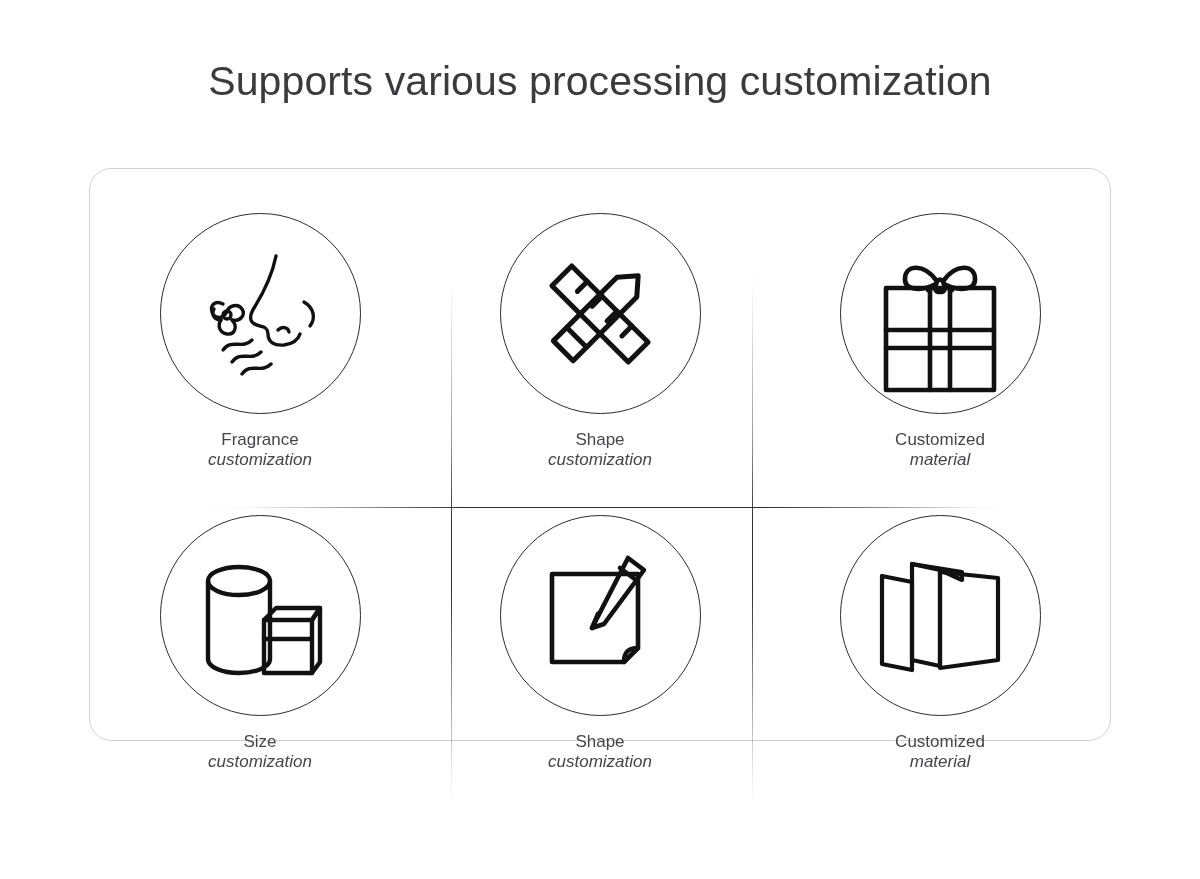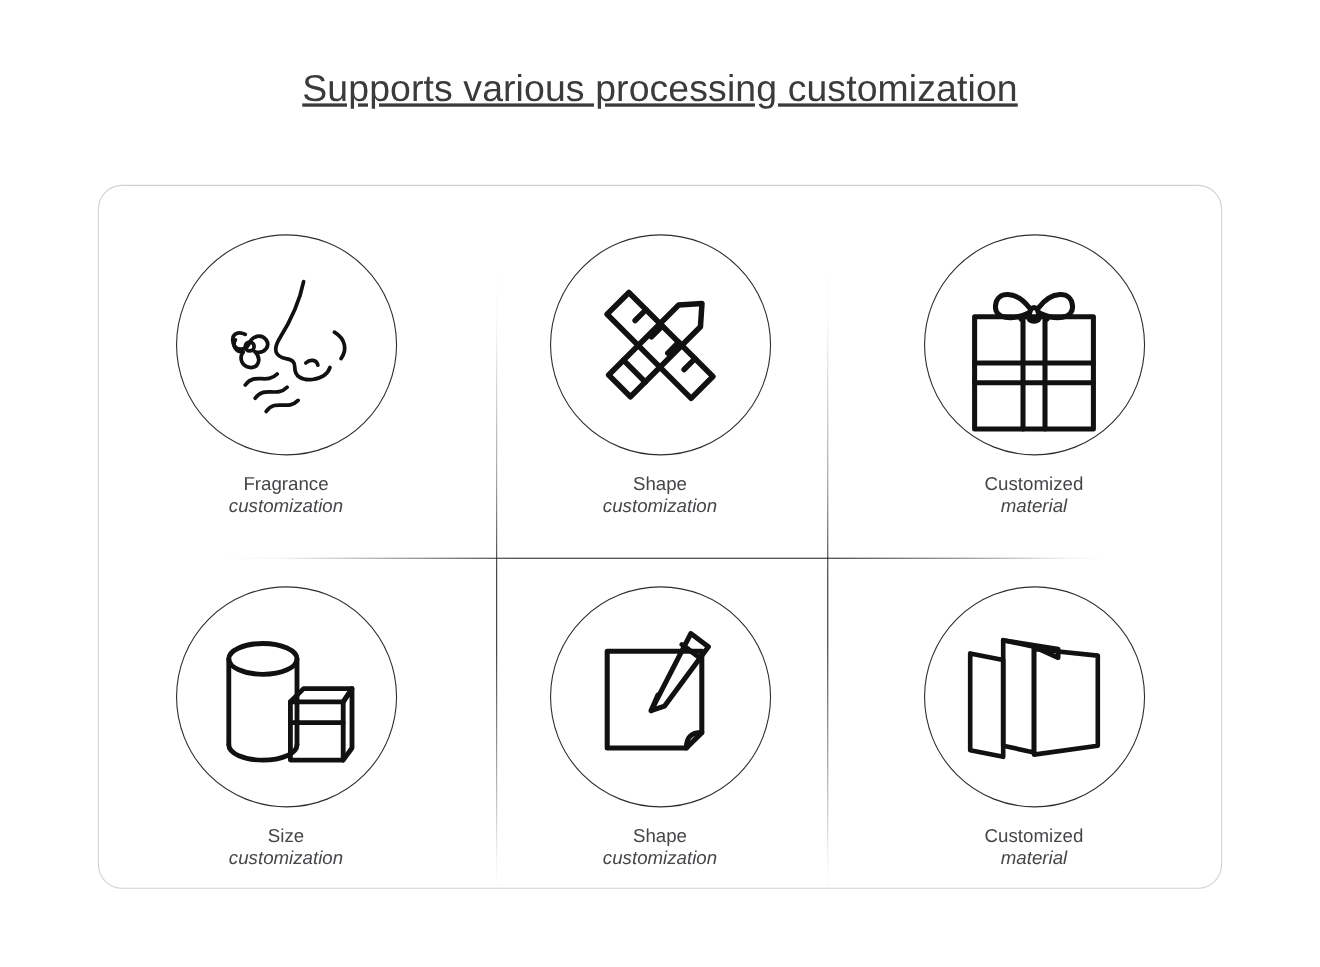--- a/index.html
+++ b/index.html
@@ -23,36 +23,35 @@
     background: #ffffff;
   }
 
   
   .page-title {
     position: absolute;
     top: 58px;
     left: 0;
     width: 1200px;
     text-align: center;
-    font-size: 34px;
+    font-size: 41px;
     font-weight: 400;
     color: #3b3b3d;
     letter-spacing: 0.1px;
     line-height: 46px;
     white-space: nowrap;
-    text-decoration: underline;
   }
 
   
   .card {
     position: absolute;
     left: 89px;
     top: 168px;
     width: 1022px;
-    height: 640px;
+    height: 573px;
     border: 1px solid #d2d2d4;
     border-radius: 22px;
     background: #ffffff;
   }
 
   
   .grid {
     position: absolute;
     inset: 0;
     display: grid;

